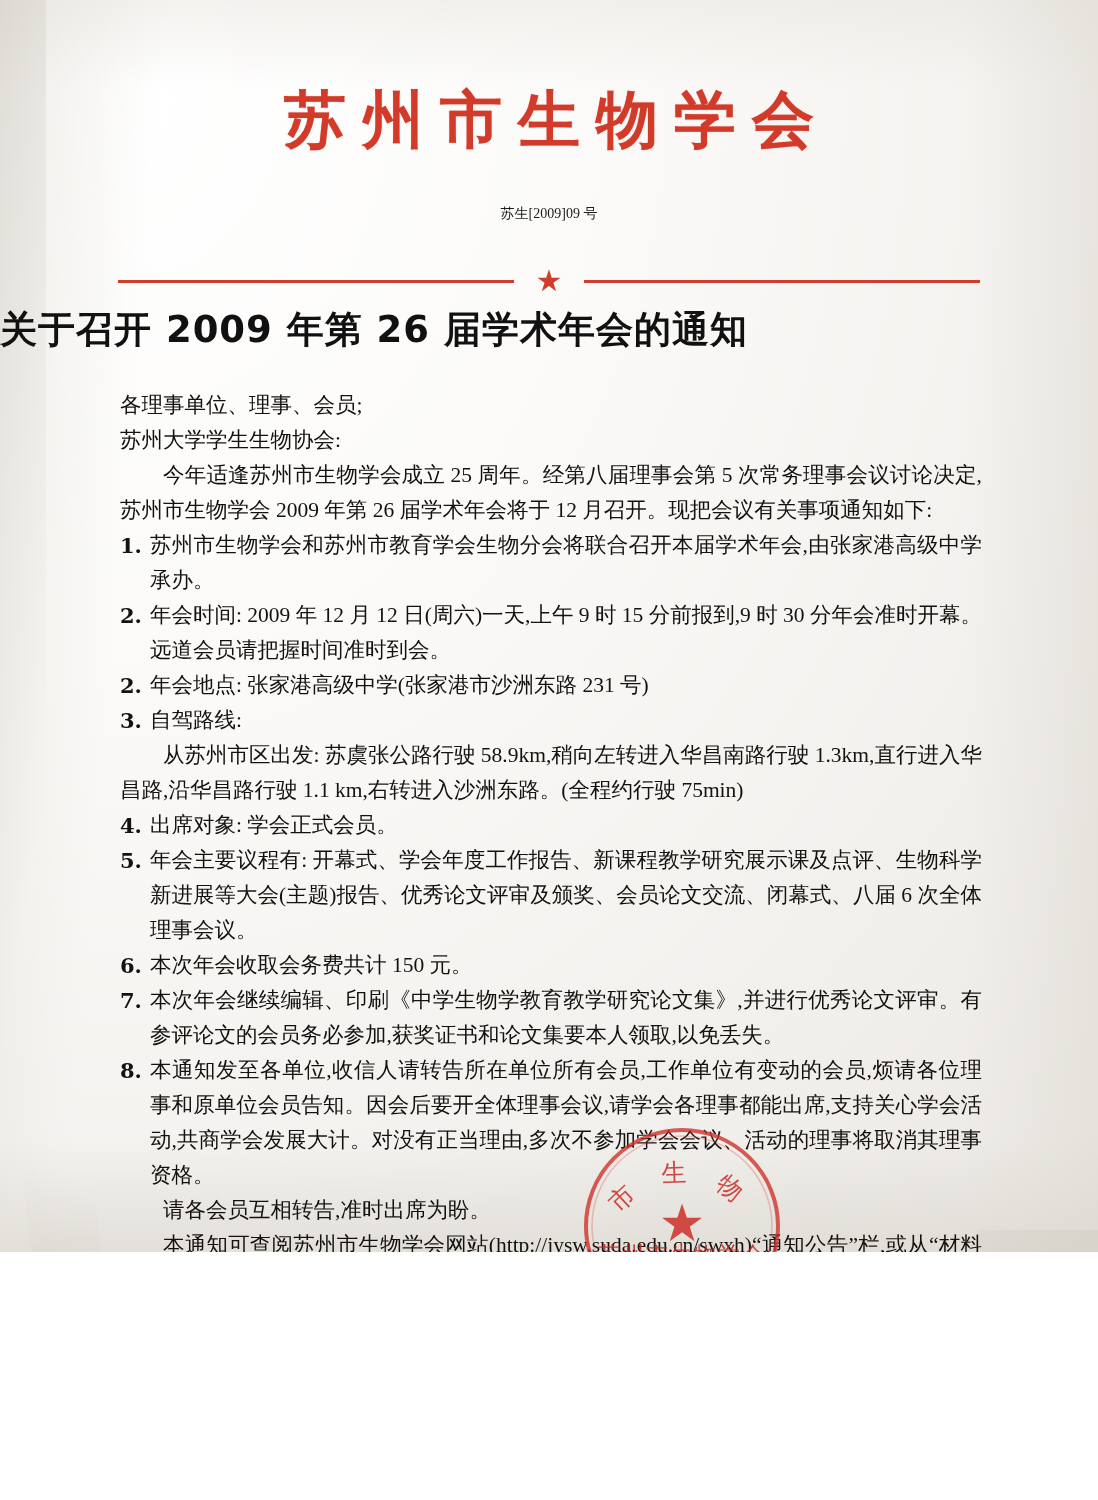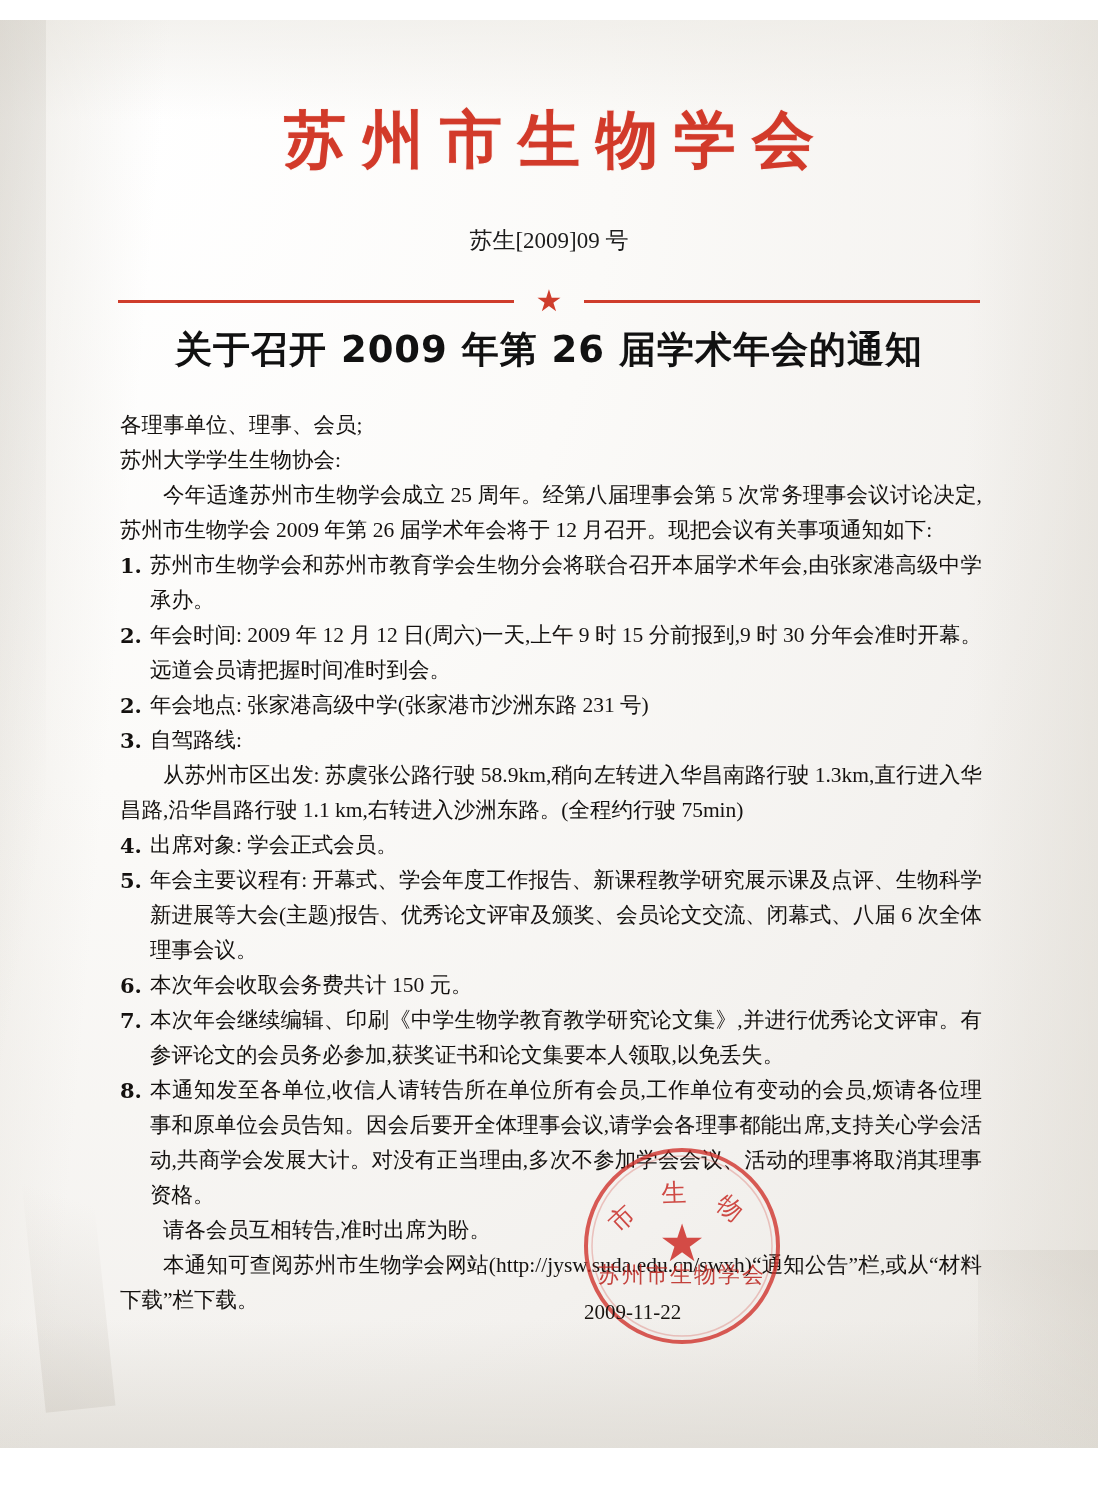--- a/index.html
+++ b/index.html
@@ -9,25 +9,24 @@
   }
   body {
     width: 1098px;
     height: 1500px;
     overflow: hidden;
     font-family: "Liberation Serif", serif;
   }
   .page {
     position: relative;
     width: 1098px;
-    height: 1428px;
+    height: 1252px;
     background:
       radial-gradient(ellipse at 12% 8%, #ffffff 0%, #fbfaf8 35%, #f3f1ee 70%, #ebe8e3 100%);
     overflow: hidden;
-    margin-top: 20px;
   }
   
   .paper-shade {
     position: absolute;
     inset: 0;
     background:
       linear-gradient(95deg, rgba(226,222,214,0.55) 0%, rgba(255,255,255,0) 14%),
       linear-gradient(270deg, rgba(222,218,210,0.5) 0%, rgba(255,255,255,0) 12%),
       linear-gradient(0deg, rgba(214,210,202,0.55) 0%, rgba(255,255,255,0) 9%),
       linear-gradient(180deg, rgba(230,227,220,0.45) 0%, rgba(255,255,255,0) 7%);
@@ -68,21 +67,21 @@
     font-size: 62px;
     letter-spacing: 16px;
     text-indent: 16px;
     text-shadow: 0 0 1px rgba(210,58,42,0.5);
   }
   .doc-number {
     position: absolute;
     left: 0; right: 0;
     top: 205px;
     text-align: center;
-    font-size: 23px;
+    font-size: 14px;
     color: #1b1b1b;
     font-family: "Liberation Serif", serif;
   }
   .rule-wrap {
     position: absolute;
     left: 118px;
     right: 118px;
     top: 268px;
     height: 26px;
   }
@@ -100,21 +99,20 @@
     top: -2px;
     transform: translateX(-50%);
     color: #cf3d2c;
     font-size: 30px;
     line-height: 30px;
   }
   .doc-title {
     position: absolute;
     left: 0; right: 0;
     top: 305px;
-    text-align: center;
     font-family: "DejaVu Sans", sans-serif;
     font-weight: bold;
     font-size: 37px;
     color: #111;
     letter-spacing: 1px;
   }
 
   
   .body-text {
     position: absolute;

